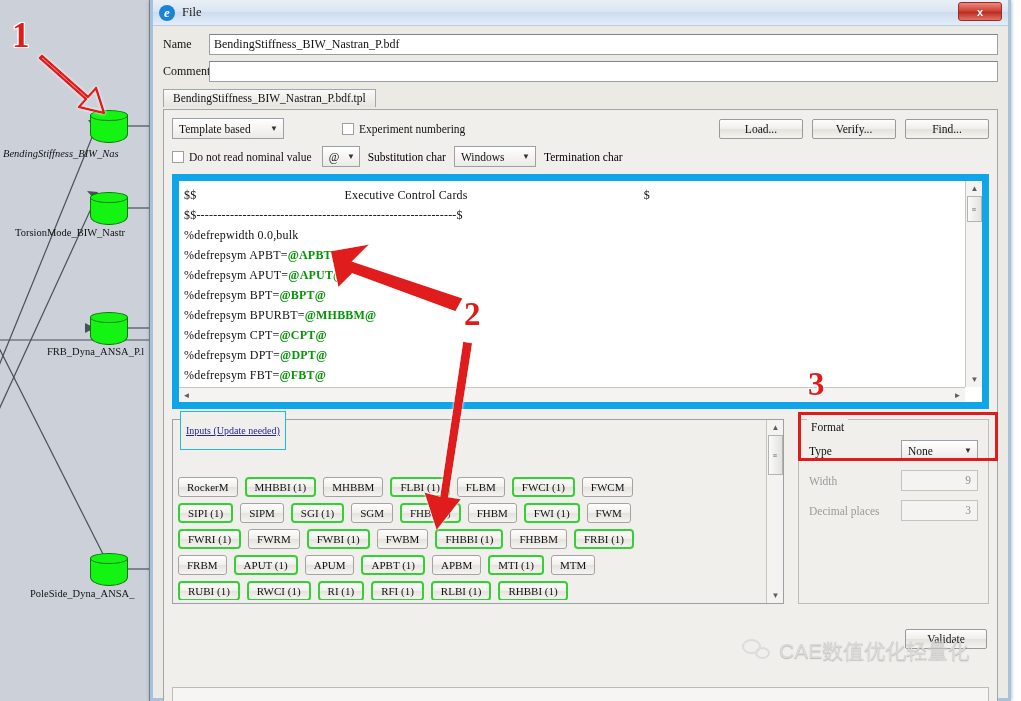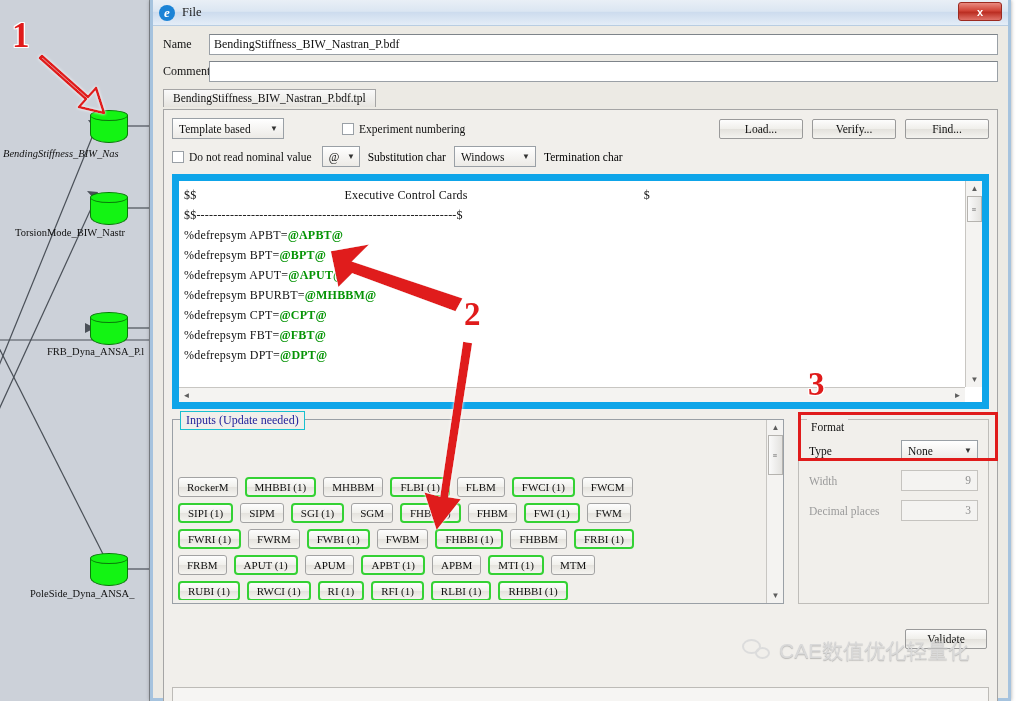--- a/index.html
+++ b/index.html
@@ -193,22 +193,22 @@
   .vscroll .sb-thumb { width: 15px; height: 26px; margin: 0 auto; }
 
   
   .lower-split { display: flex; margin-top: 10px; height: 185px; }
   .inputs-panel {
     width: 612px; position: relative;
   }
   .inputs-title {
     position: absolute; left: 8px; top: -8px;
     background: #f1efeb; border: 1px solid #18c0d0;
-    padding: 1px 5px; font-family: "Liberation Serif", serif;
-    font-size: 12px; color: #23239c; z-index: 3;
+    padding: 13px 5px; font-family: "Liberation Serif", serif;
+    font-size: 10px; color: #23239c; z-index: 3; text-decoration: underline;
   }
   .inputs-box {
     position: absolute; left: 0; top: 0; right: 0; bottom: 0;
     border: 1px solid #9aa0a6; background: #f1efeb;
   }
   .inputs-scroll-area {
     position: absolute; left: 2px; top: 10px; right: 19px; bottom: 4px;
     overflow: hidden;
     margin-top: 48px;
   }
@@ -379,27 +379,28 @@
           <span class="cap">Windows</span>
           <span class="arrow">▼</span>
         </div>
         <span style="margin-left:8px; font-size:11.5px;">Termination char</span>
       </div>
 
       <div class="editor-wrap">
         <div class="editor-text">
           <div class="code-line"><span>$$</span><span style="display:inline-block;width:148px;"></span><span>Executive Control Cards</span><span style="display:inline-block;width:176px;"></span><span>$</span></div>
           <div class="code-line">$$--------------------------------------------------------------$</div>
+          <div class="code-line">%defrepwidth 0.0,bulk</div>
           <div class="code-line"><span>%defrepsym APBT=</span><span class="sym">@APBT@</span></div>
+          <div class="code-line"><span>%defrepsym APUT=</span><span class="sym">@APUT@</span></div>
           <div class="code-line"><span>%defrepsym BPT=</span><span class="sym">@BPT@</span></div>
-          <div class="code-line"><span>%defrepsym APUT=</span><span class="sym">@APUT@</span></div>
           <div class="code-line"><span>%defrepsym BPURBT=</span><span class="sym">@MHBBM@</span></div>
           <div class="code-line"><span>%defrepsym CPT=</span><span class="sym">@CPT@</span></div>
+          <div class="code-line"><span>%defrepsym DPT=</span><span class="sym">@DPT@</span></div>
           <div class="code-line"><span>%defrepsym FBT=</span><span class="sym">@FBT@</span></div>
-          <div class="code-line"><span>%defrepsym DPT=</span><span class="sym">@DPT@</span></div>
         </div>
         <div class="vscroll">
           <div class="sb-arrow">▲</div>
           <div class="sb-thumb">≡</div>
           <div class="sb-arrow" style="position:absolute;bottom:0;">▼</div>
         </div>
         <div class="hscroll">
           <div class="sb-arrow">◄</div>
           <div class="sb-arrow" style="float:right;">►</div>
         </div>

